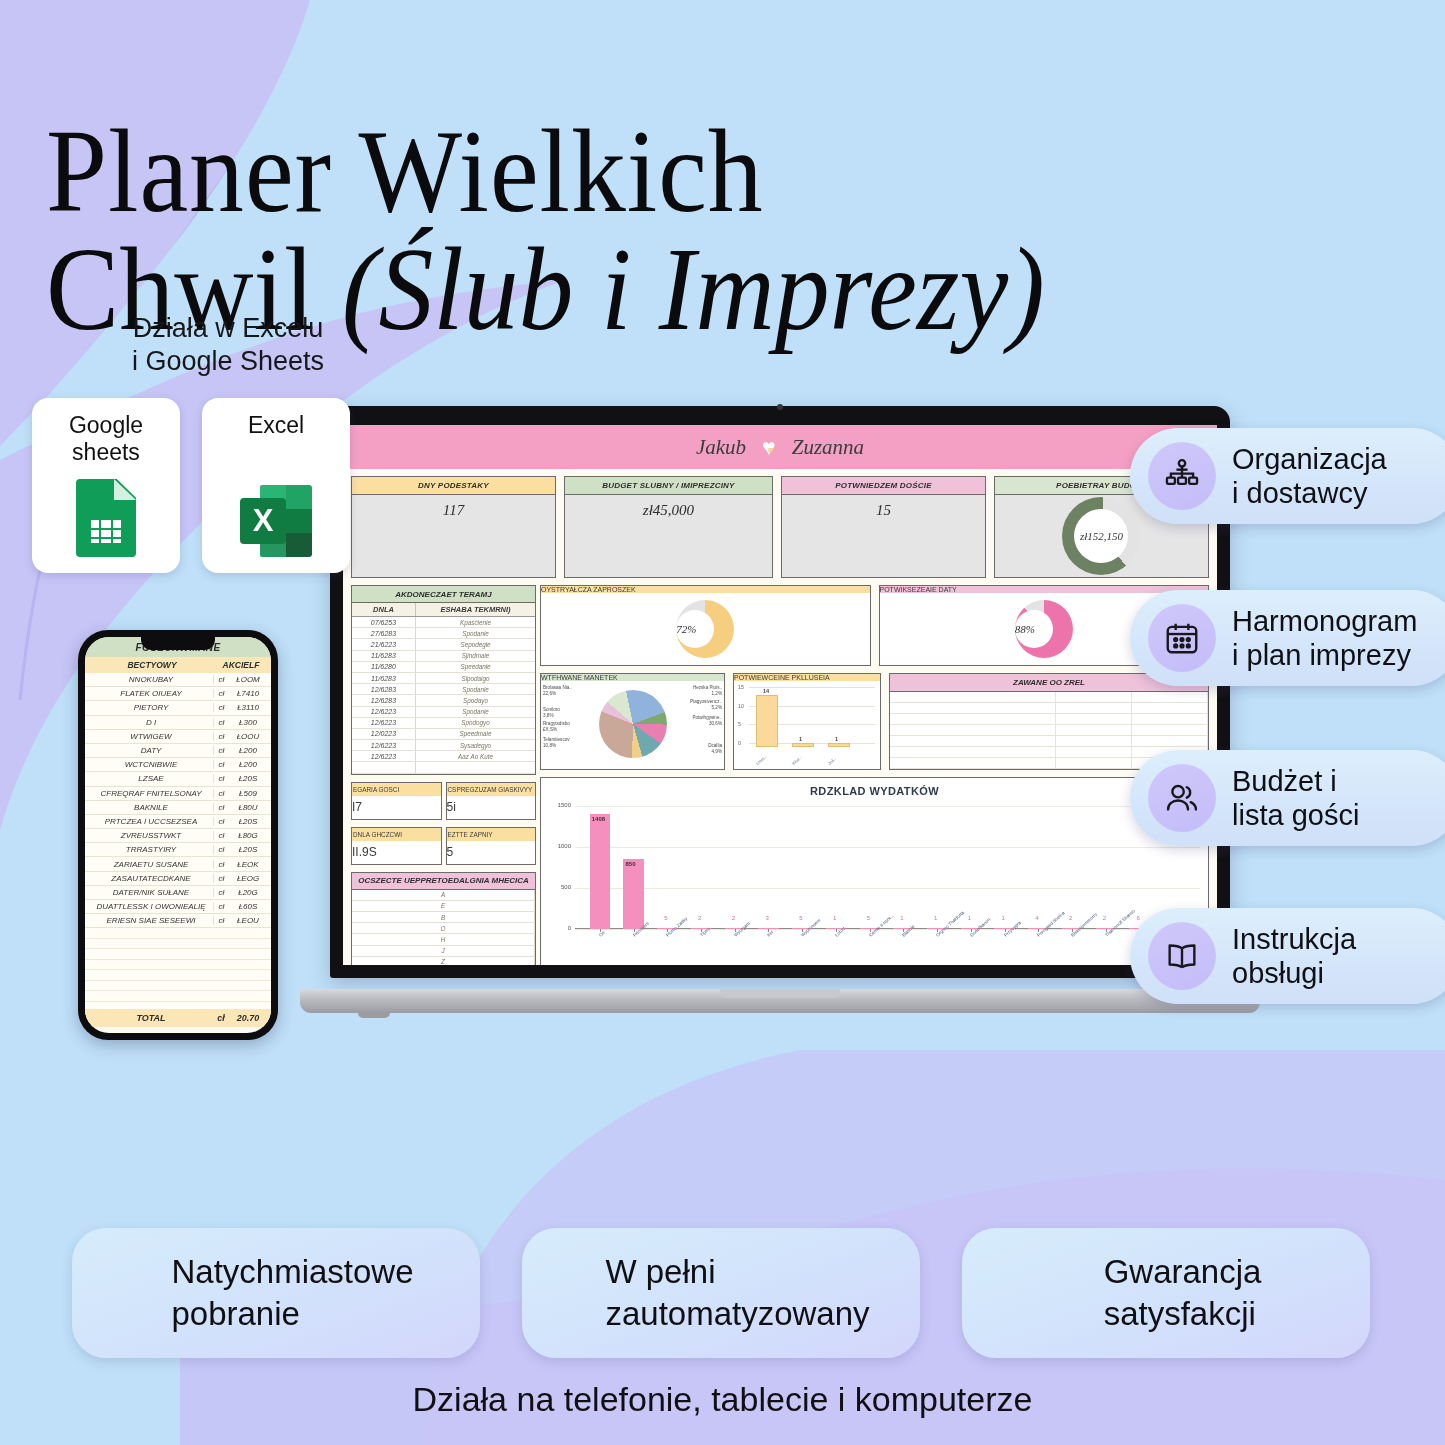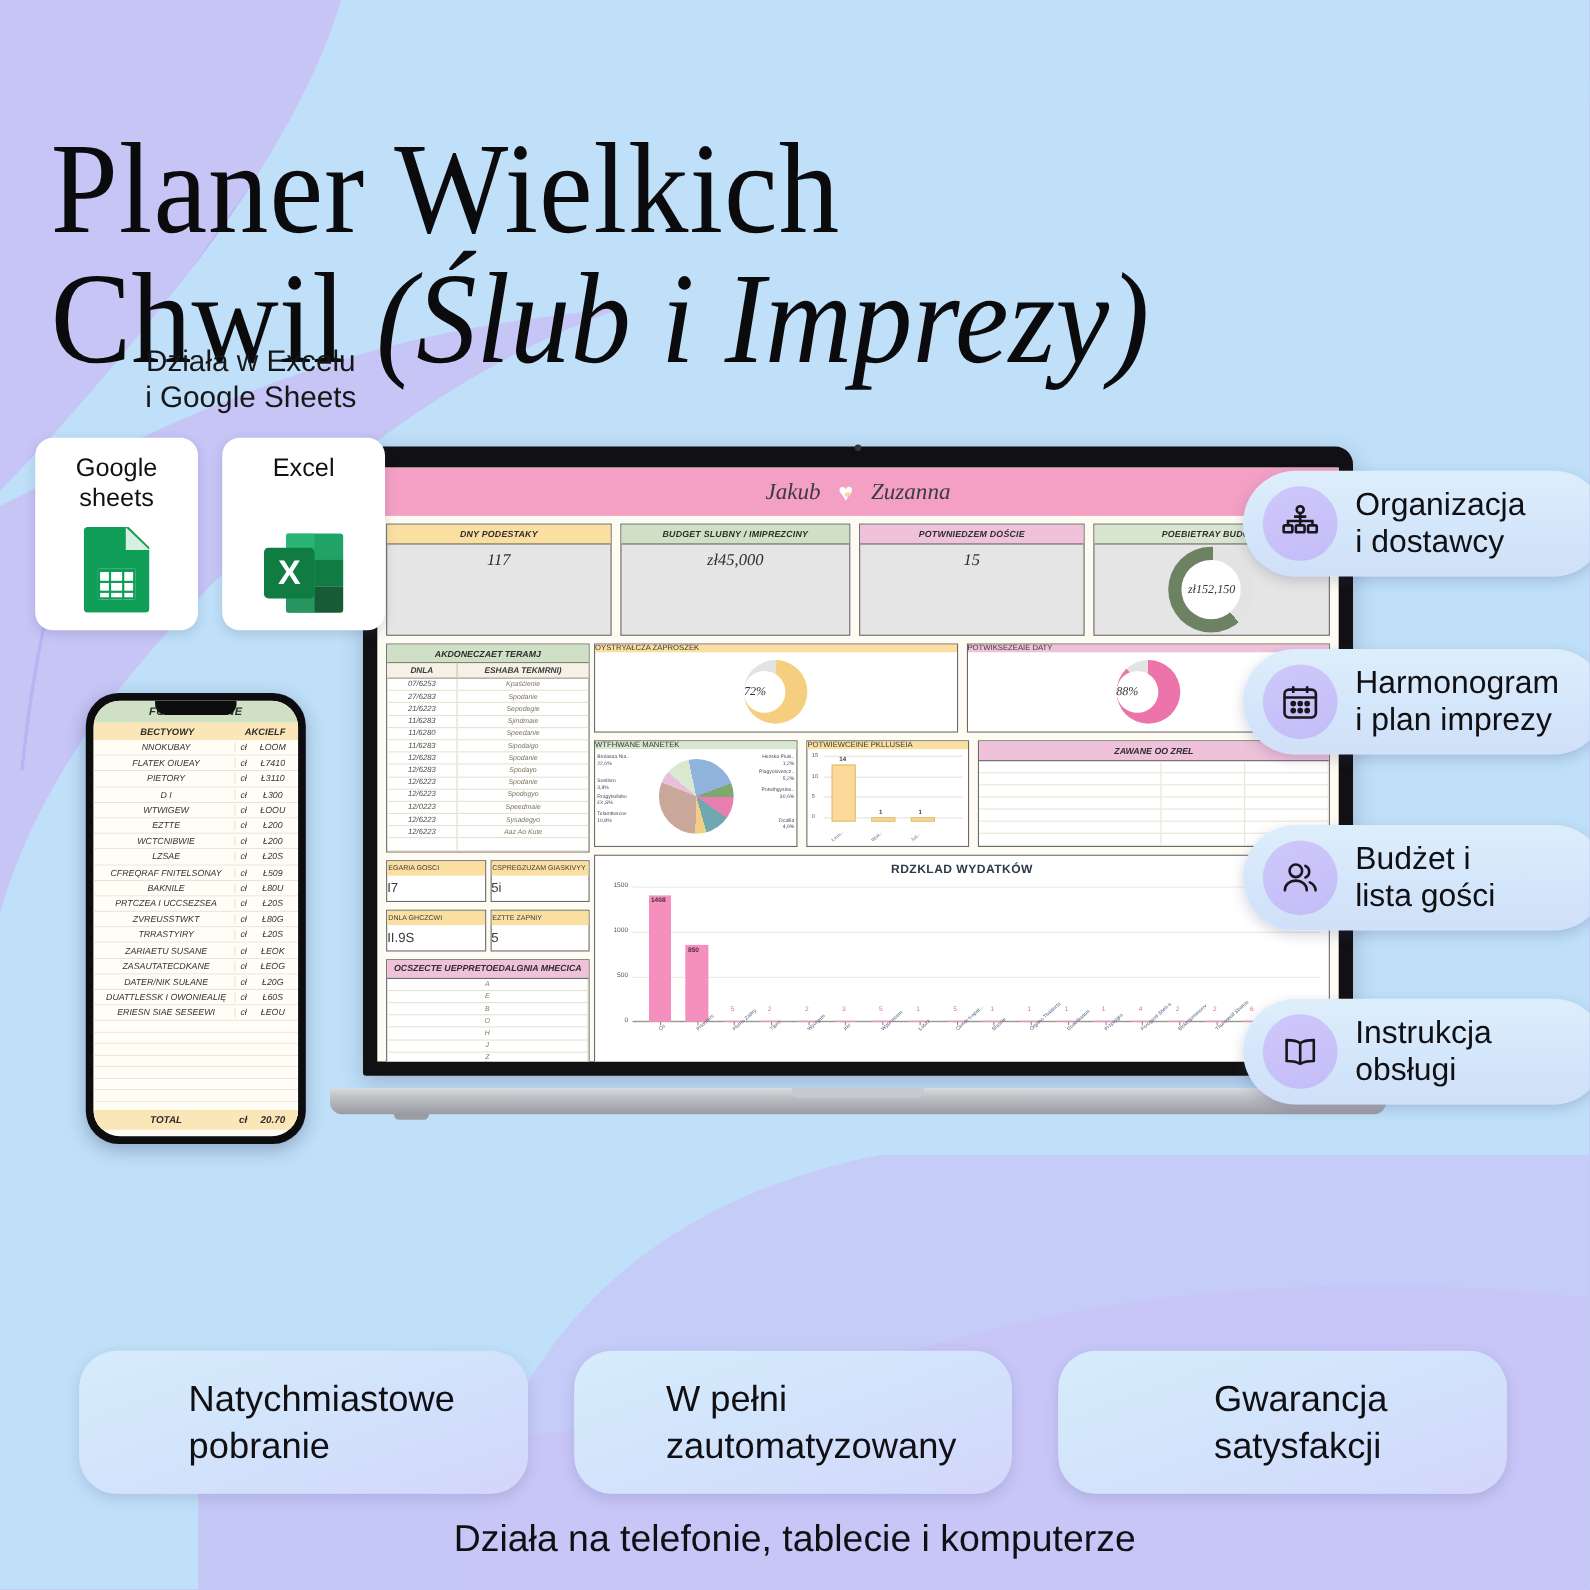--- a/index.html
+++ b/index.html
@@ -358,21 +358,21 @@
           <div class="c1">D I</div>
           <div class="cc">cł</div>
           <div class="c2">Ł300</div>
         </div>
         <div class="ph-row">
           <div class="c1">WTWIGEW</div>
           <div class="cc">cł</div>
           <div class="c2">ŁOOU</div>
         </div>
         <div class="ph-row">
-          <div class="c1">EZTTE</div>
+          <div class="c1">DATY</div>
           <div class="cc">cł</div>
           <div class="c2">Ł200</div>
         </div>
         <div class="ph-row">
           <div class="c1">WCTCNIBWIE</div>
           <div class="cc">cł</div>
           <div class="c2">Ł200</div>
         </div>
         <div class="ph-row">
           <div class="c1">LZSAE</div>

